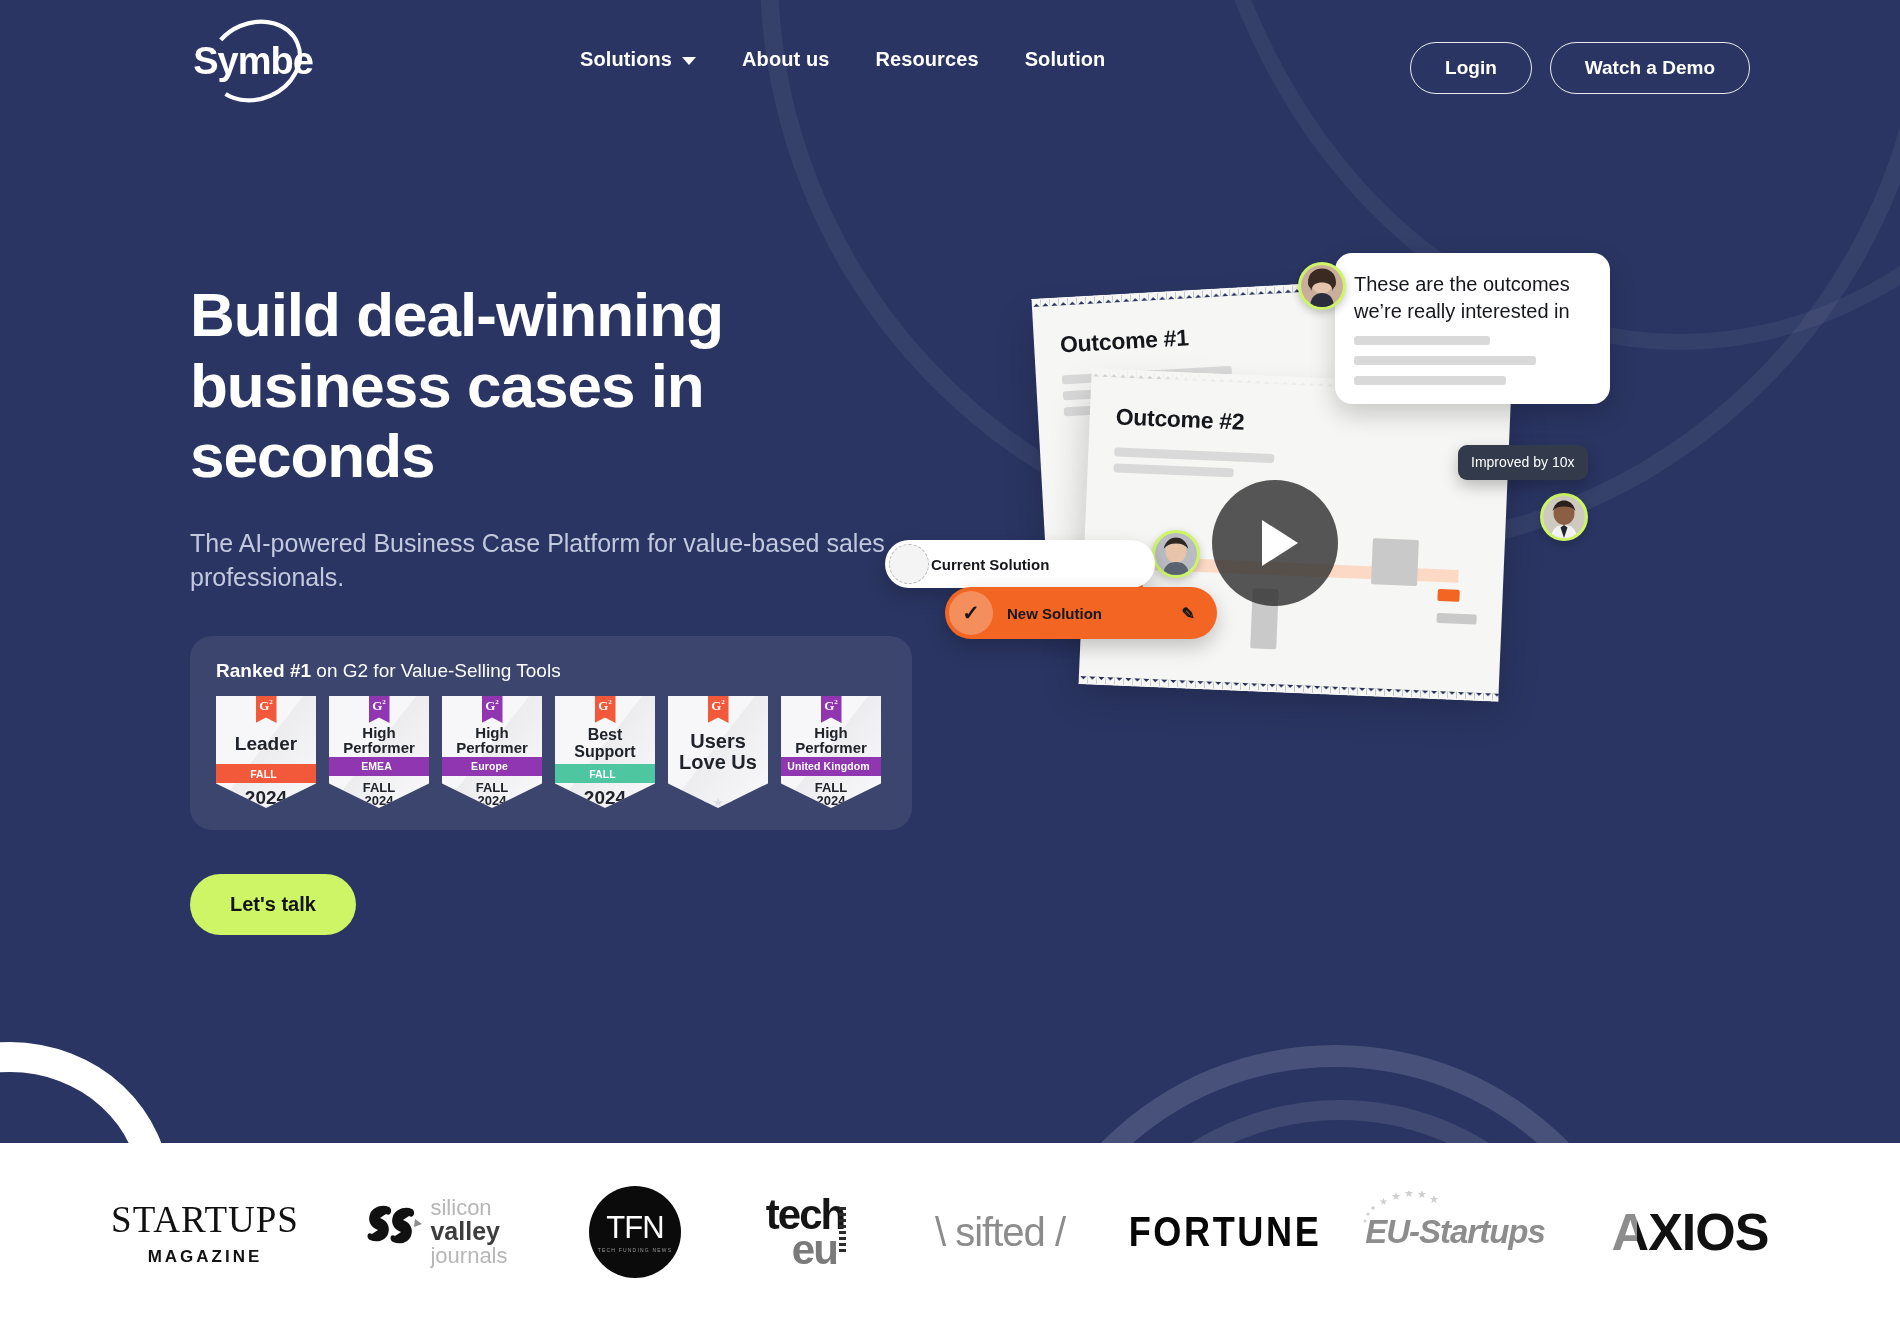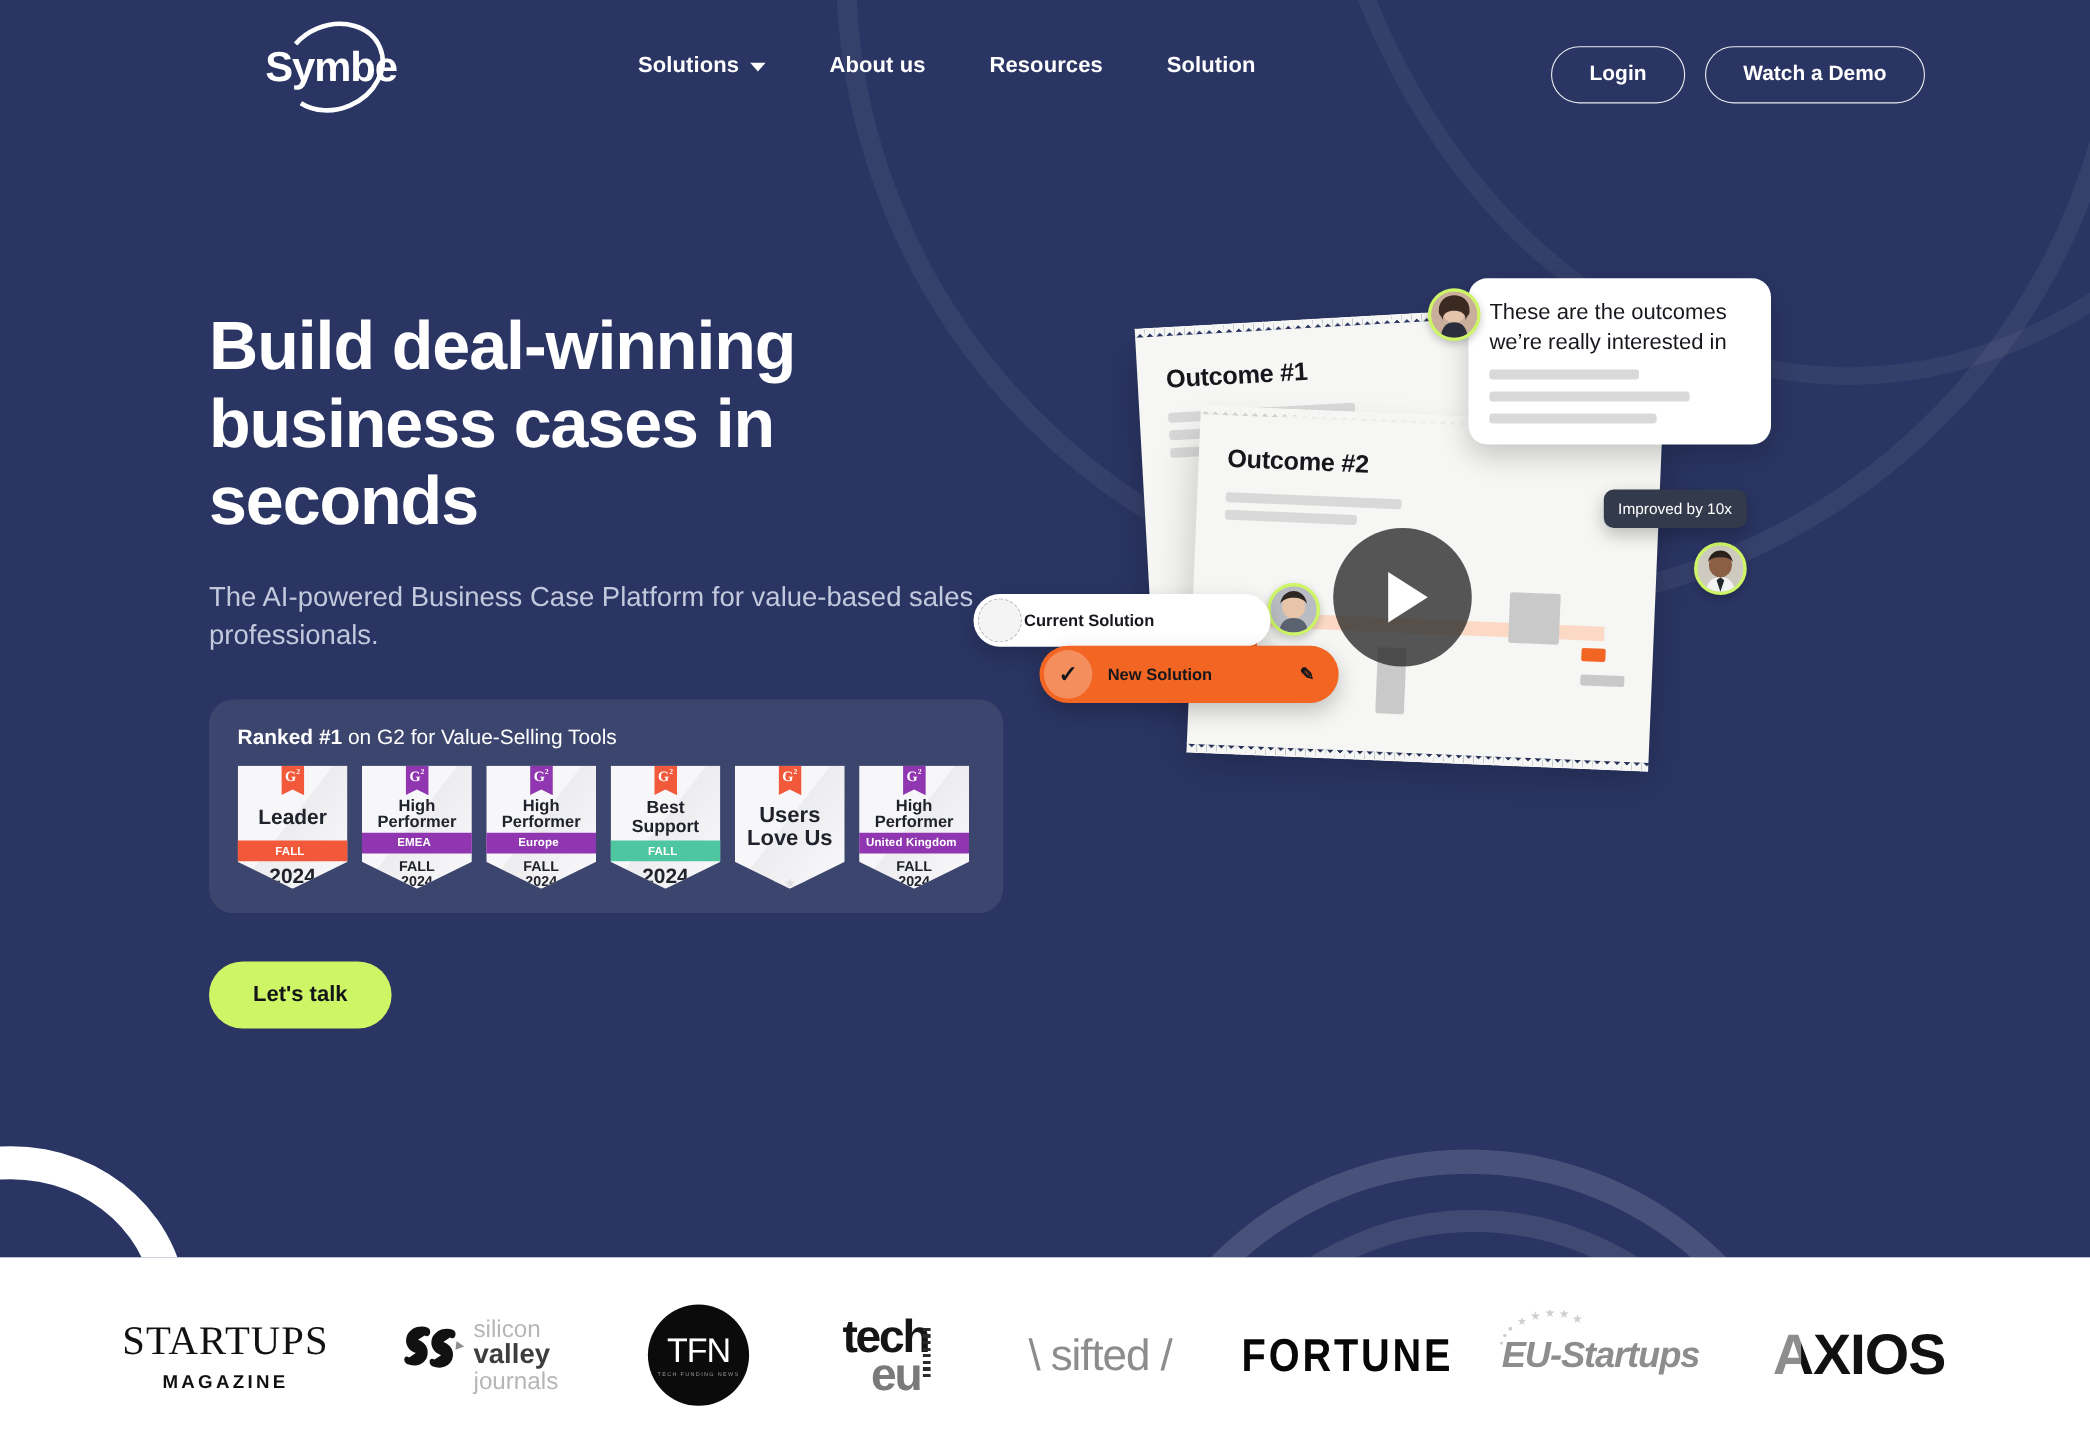--- a/index.html
+++ b/index.html
@@ -43,26 +43,26 @@
     left:-150px; top:1042px; width:320px; height:300px;
     border-radius:50%;
     border:30px solid #ffffff;
   }
 
   
   #nav {
     position:absolute; left:0; top:0; width:1900px; height:120px;
     display:flex; align-items:center; z-index:30;
   }
-  #logo { position:absolute; left:190px; top:14px; width:130px; height:95px;margin-left:48px; }
+  #logo { position:absolute; left:190px; top:14px; width:130px; height:95px; }
   #logo svg { display:block; }
 
   #navlinks {
     position:absolute; left:580px; top:48px;
-    display:flex; align-items:center; gap:16px;
+    display:flex; align-items:center; gap:4px;
   }
   .navitem {
     color:#ffffff; font-size:20px; font-weight:600; letter-spacing:.1px;
     margin-right:42px; display:flex; align-items:center; gap:10px;
     white-space:nowrap; cursor:pointer;
   }
   .caret {
     width:0;height:0;border-left:7px solid transparent;border-right:7px solid transparent;
     border-top:8px solid #fff; margin-top:3px;
   }

